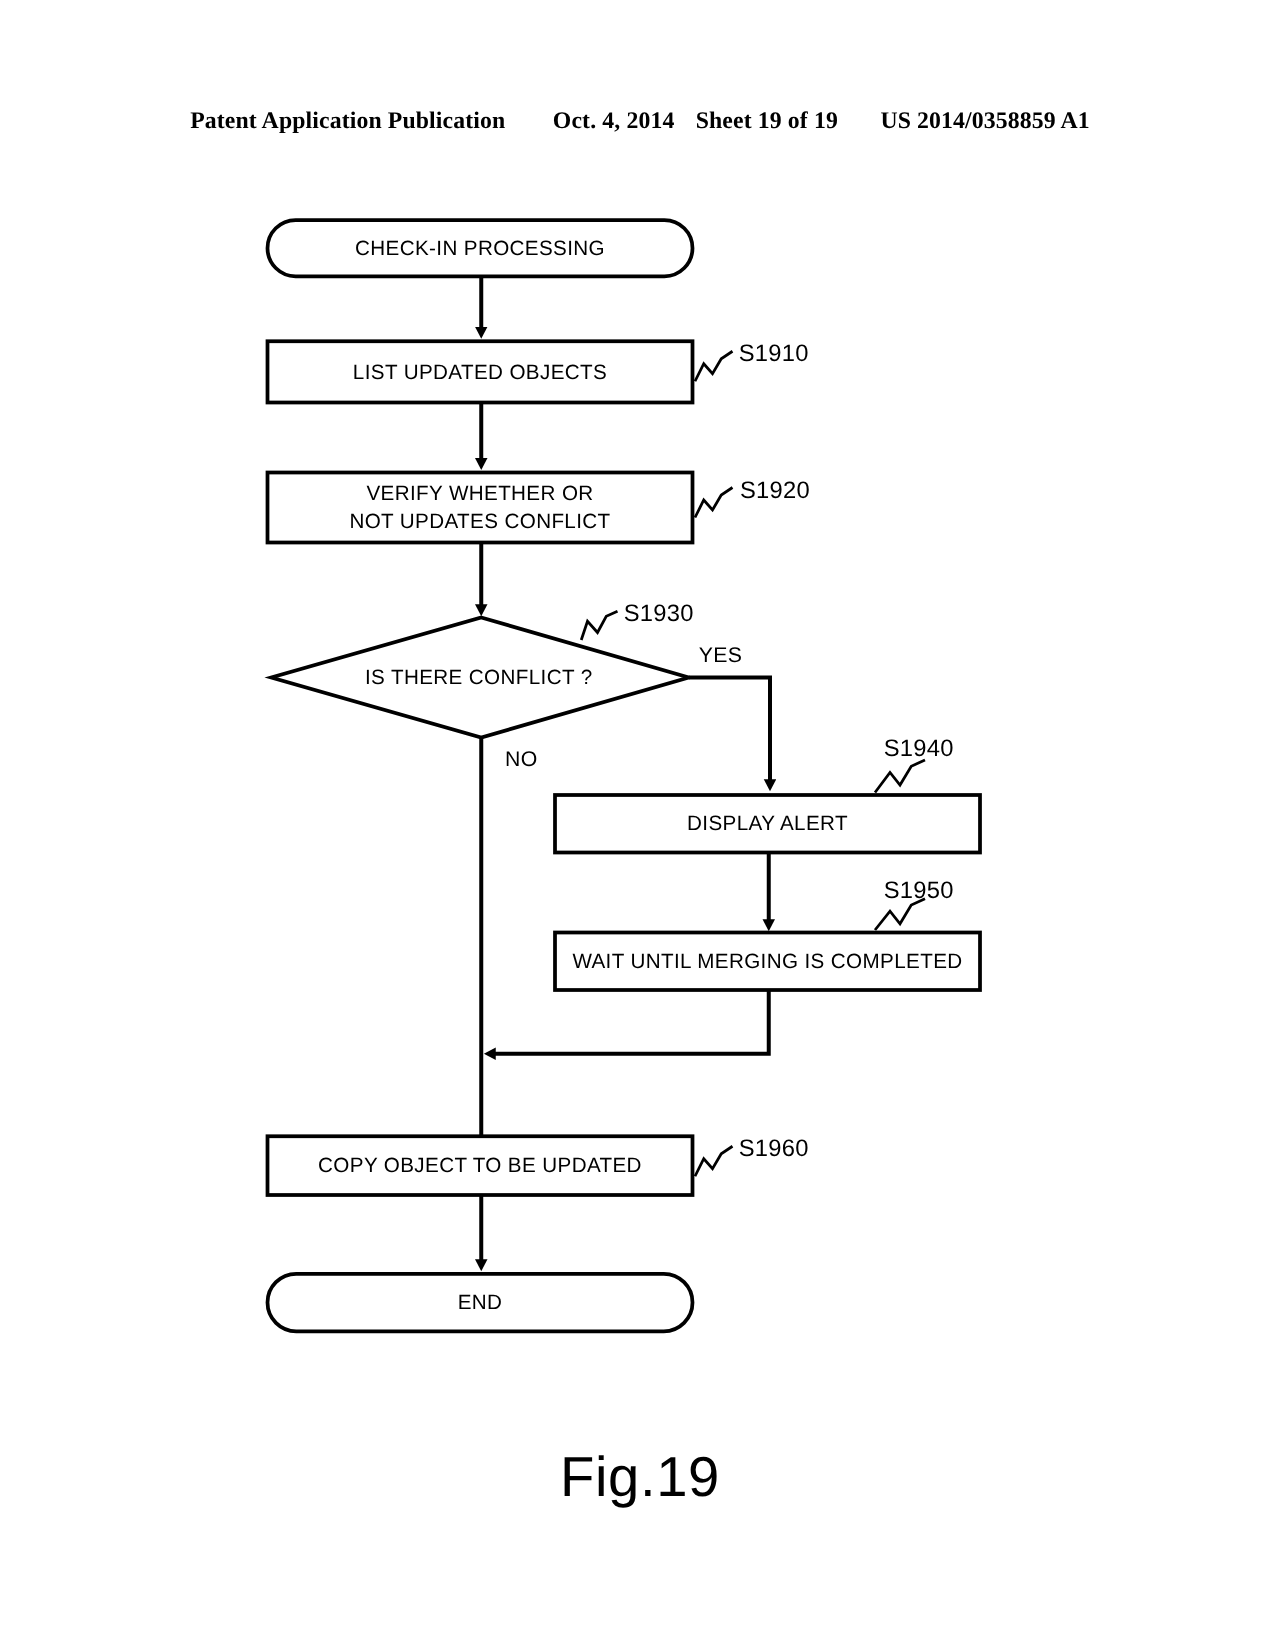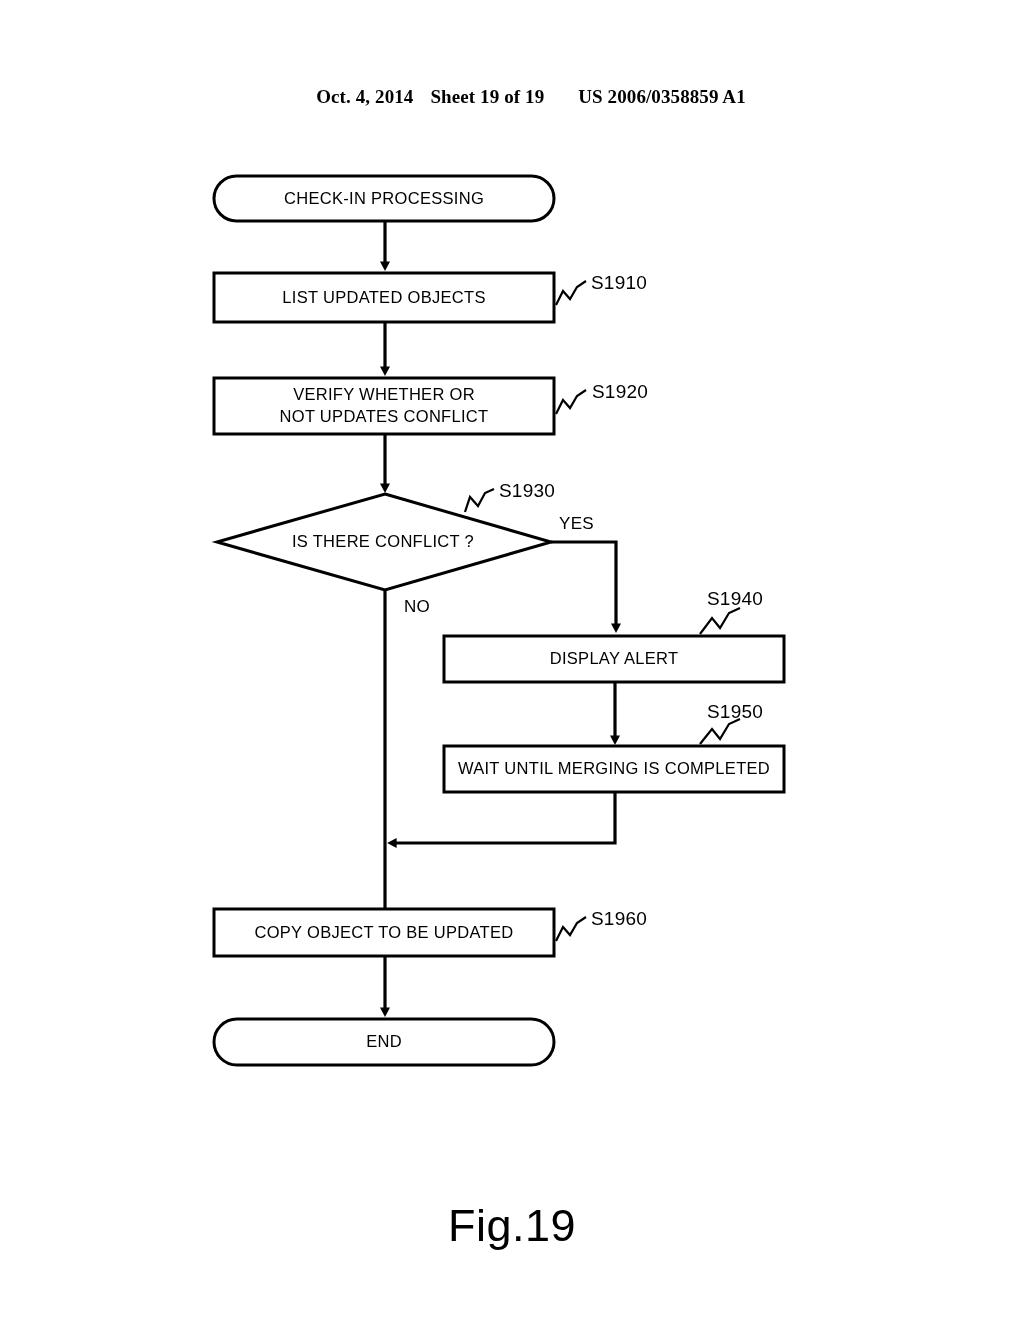--- a/index.html
+++ b/index.html
@@ -43,21 +43,20 @@
   
   .fig-caption {
     position: absolute;
     left: 0;
     top: 1156px;
     width: 1024px;
     text-align: center;
     font-family: "Liberation Sans", sans-serif;
     font-size: 45px;
     letter-spacing: 0.5px;
-    margin-top: 44px;
   }
 
   
   #flow {
     position: absolute;
     left: 0;
     top: 0;
     width: 1024px;
     height: 1320px;
   }
@@ -104,26 +103,27 @@
     stroke-width: 2.2;
     fill: none;
   }
 </style>
 </head>
 <body>
 
 <div id="page">
 
   <div class="pat-header">
+    <span class="seg">Patent Application Publication</span>
     <span class="gap-lg"></span>
     <span class="seg">Oct. 4, 2014</span>
     <span class="gap-sm"></span>
     <span class="seg">Sheet 19 of 19</span>
     <span class="gap-md"></span>
-    <span class="seg">US 2006/0358859 A1</span>
+    <span class="seg">US 2014/0358859 A1</span>
   </div>
 
   <svg id="flow" viewBox="0 0 1024 1320">
 
     <defs>
       <marker id="arrow" markerWidth="11" markerHeight="11" refX="4.6" refY="5" orient="auto" markerUnits="userSpaceOnUse">
         <path d="M 0 0 L 9.5 5 L 0 10 z" fill="#000000"></path>
       </marker>
     </defs>
 

